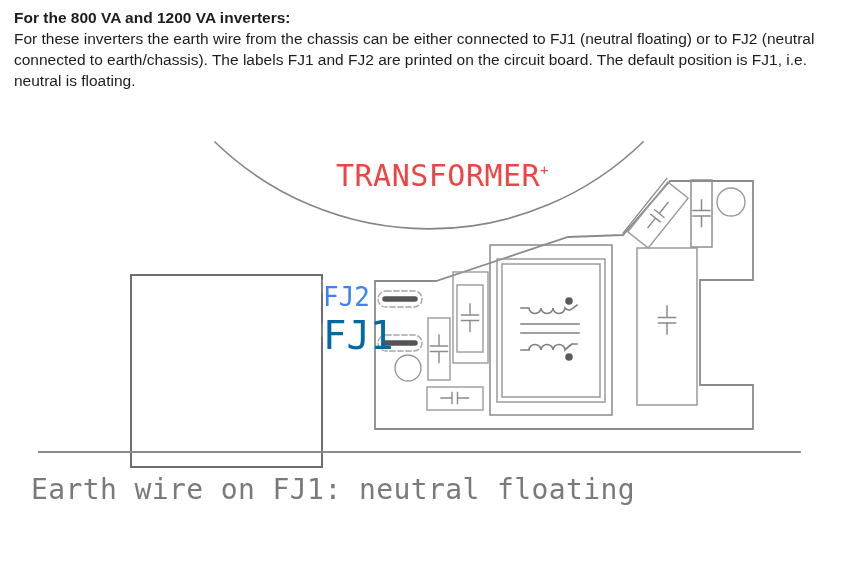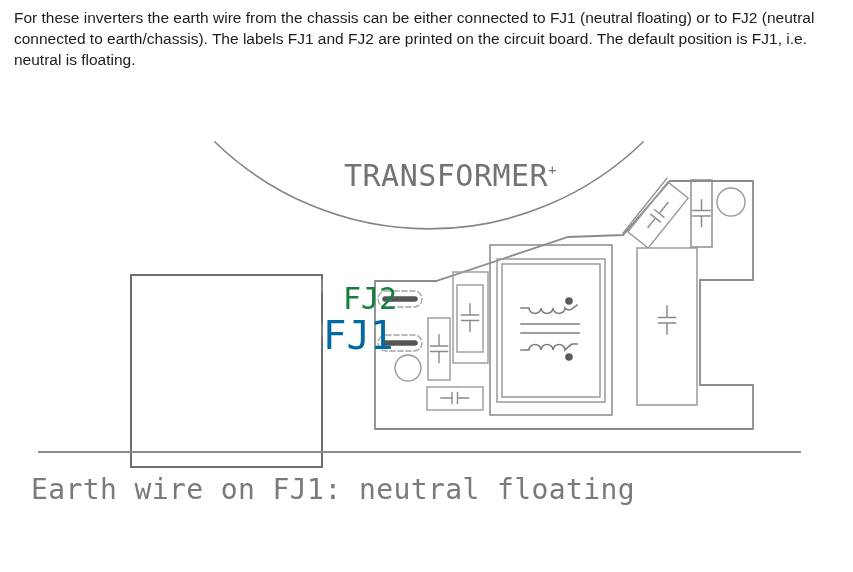--- a/index.html
+++ b/index.html
@@ -22,34 +22,35 @@
     font-family:"DejaVu Sans Mono", monospace;
     color:#767676;
     white-space:nowrap;
     line-height:1;
   }
   .cad sup{
     font-size:45%;
     vertical-align:super;
     letter-spacing:0;
   }
-  #lbl-transformer{left:344px;top:161px;font-size:30px;letter-spacing:0.5px;color:#737373;}
+  #lbl-transformer{left:336px;top:161px;font-size:30px;letter-spacing:0.5px;color:#ef4444;}
   #lbl-acsocket{left:141px;top:351px;font-size:28px;letter-spacing:1.5px;color:#6f6f6f;}
-  #lbl-fj2{left:323px;top:284px;font-size:30px;color:#15803d;margin-left:20px;}
+  #lbl-fj2{left:323px;top:284px;font-size:26px;color:#3b82f6;}
   #lbl-fj1{left:323px;top:316px;font-size:39px;color:#0369a1;}
   #caption-1{left:31px;top:476px;font-size:28px;letter-spacing:0.4px;color:#7a7a7a;}
   #caption-2{left:31px;top:511px;font-size:28px;letter-spacing:0.4px;color:#7a7a7a;}
   svg{position:absolute;left:0;top:0;}
 </style>
 </head>
 <body>
 
 <div id="page">
 
   <div id="intro">
+    <div class="hd">For the 800 VA and 1200 VA inverters:</div>
     <div>For these inverters the earth wire from the chassis can be either connected to FJ1 (neutral floating) or to FJ2 (neutral connected to earth/chassis). The labels FJ1 and FJ2 are printed on the circuit board. The default position is FJ1, i.e. neutral is floating.</div>
   </div>
 
   <svg id="diagram" width="853" height="572" viewBox="0 0 853 572">
     <g fill="none" stroke-linecap="square">
 
       <path d="M 215,142 A 307,307 0 0 0 643,142" stroke="#858585" stroke-width="1.6"></path>
 
       <path d="M 375,281 L 436,281 L 568,237 L 623,235 L 670,181 L 753,181
                L 753,280 L 700,280 L 700,385 L 753,385 L 753,429 L 375,429 Z" stroke="#8b8b8b" stroke-width="1.8"></path>

